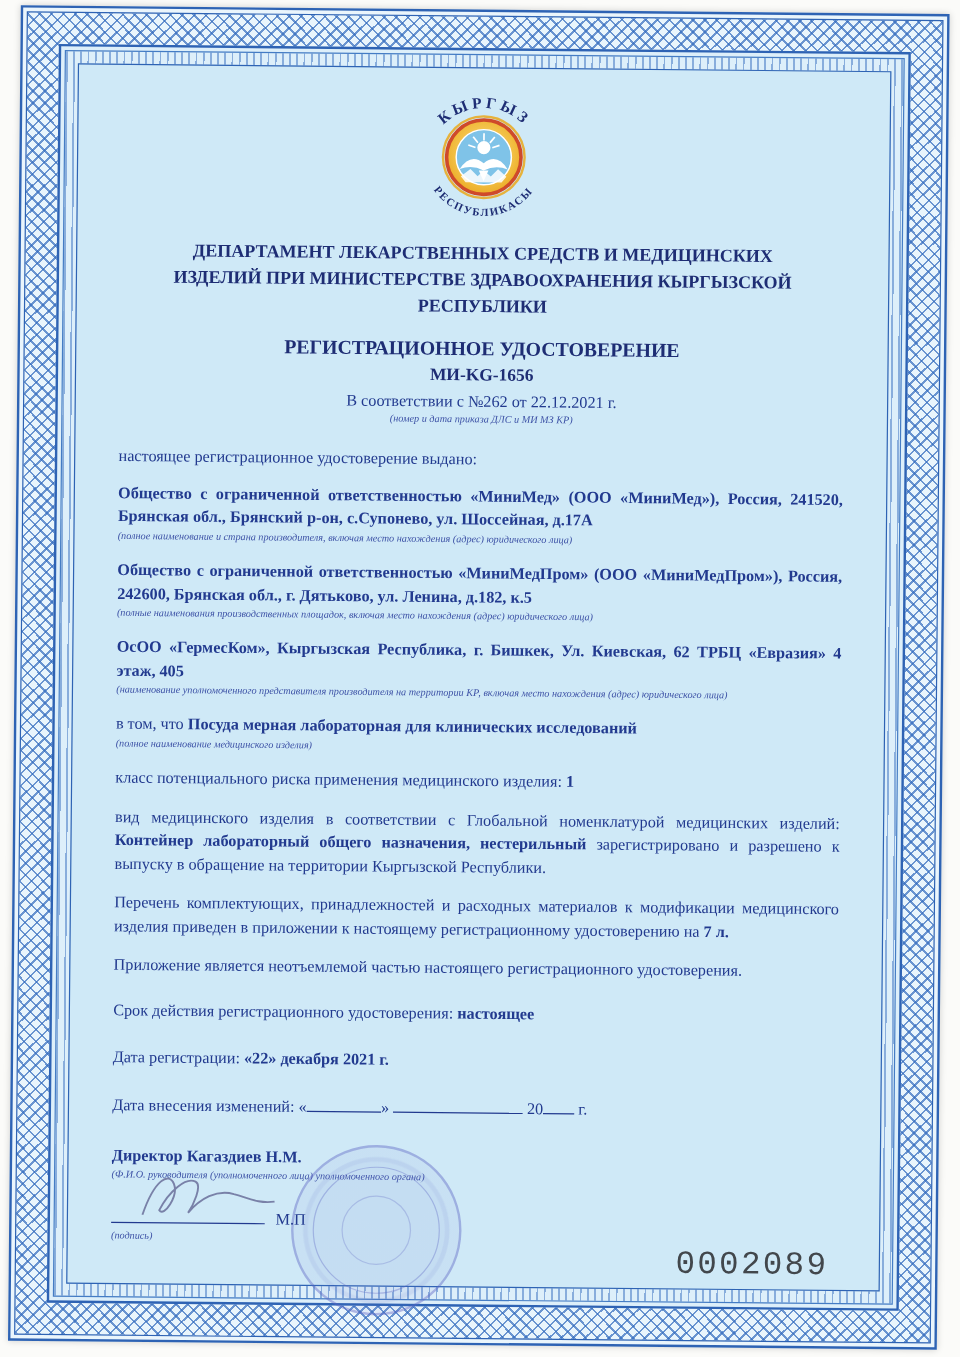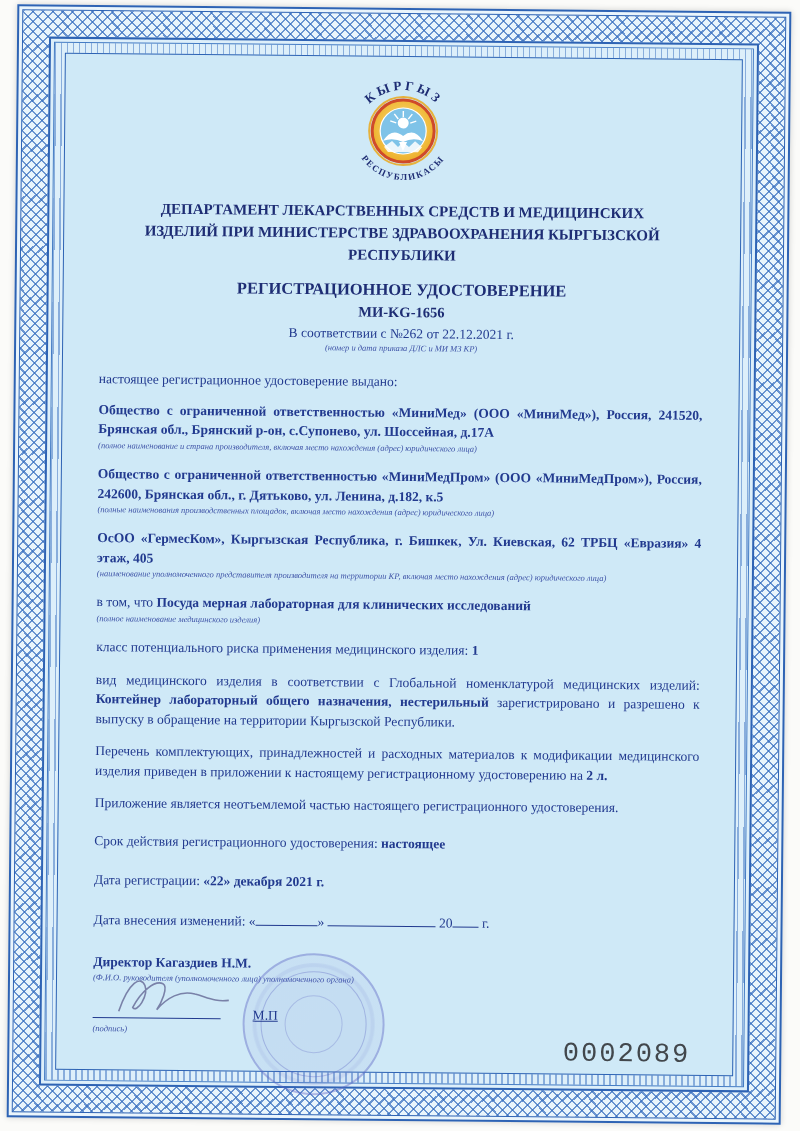--- a/index.html
+++ b/index.html
@@ -76,21 +76,21 @@
   .bold{font-weight:bold;}
   .blank{
     display:inline-block;border-bottom:1px solid #223a8f;height:12px;vertical-align:baseline;
   }
   .blank.w1{width:62px;}
   .blank.w2{width:108px;}
   .blank.w3{width:26px;}
   .blank.sig{width:128px;height:14px;}
   .sig-block{position:relative;margin-top:20px;}
   .sig-row{font-size:13.5px;position:relative;z-index:2;}
-  .mp{margin-left:32px;text-decoration:underline;}
+  .mp{margin-left:9px;}
   .signature-svg{position:absolute;left:18px;top:-34px;z-index:3;}
   .stamp{
     position:absolute;left:150px;top:-52px;width:138px;height:138px;border-radius:50%;
     border:2.5px solid rgba(92,100,195,.40);
     background:radial-gradient(circle at 50% 50%, rgba(110,118,205,.10) 0 58%, rgba(92,100,195,.16) 59% 62%, rgba(110,118,205,.07) 63% 100%);
     z-index:1;
   }
   .stamp::before{
     content:"";position:absolute;inset:16px;border-radius:50%;
     border:1.5px solid rgba(92,100,195,.35);
@@ -172,21 +172,21 @@
               <p class="body-text bold">ОсОО «ГермесКом», Кыргызская Республика, г. Бишкек, Ул. Киевская, 62 ТРБЦ «Евразия» 4 этаж, 405</p>
               <p class="note">(наименование уполномоченного представителя производителя на территории КР, включая место нахождения (адрес) юридического лица)</p>
 
               <p class="body-text"><span>в том, что </span><span class="bold">Посуда мерная лабораторная для клинических исследований</span></p>
               <p class="note">(полное наименование медицинского изделия)</p>
 
               <p class="body-text"><span>класс потенциального риска применения медицинского изделия: </span><span class="bold">1</span></p>
 
               <p class="body-text"><span>вид медицинского изделия в соответствии с Глобальной номенклатурой медицинских изделий: </span><span class="bold">Контейнер лабораторный общего назначения, нестерильный</span><span> зарегистрировано и разрешено к выпуску в обращение на территории Кыргызской Республики.</span></p>
 
-              <p class="body-text"><span>Перечень комплектующих, принадлежностей и расходных материалов к модификации медицинского изделия приведен в приложении к настоящему регистрационному удостоверению на </span><span class="bold">2 л.</span></p>
+              <p class="body-text"><span>Перечень комплектующих, принадлежностей и расходных материалов к модификации медицинского изделия приведен в приложении к настоящему регистрационному удостоверению на </span><span class="bold">7 л.</span></p>
 
               <p class="body-text">Приложение является неотъемлемой частью настоящего регистрационного удостоверения.</p>
 
               <p class="body-text" style="margin-top:18px;"><span>Срок действия регистрационного удостоверения: </span><span class="bold">настоящее</span></p>
 
               <p class="body-text" style="margin-top:20px;"><span>Дата регистрации: </span><span class="bold">«22» декабря 2021 г.</span></p>
 
               <p class="body-text" style="margin-top:20px;"><span>Дата внесения изменений: «</span><span class="blank w1"></span><span>»</span> <span class="blank w2"></span> <span>20</span><span class="blank w3"></span> <span>г.</span></p>
 
               <p class="body-text bold" style="margin-top:22px;">Директор Кагаздиев Н.М.</p>

